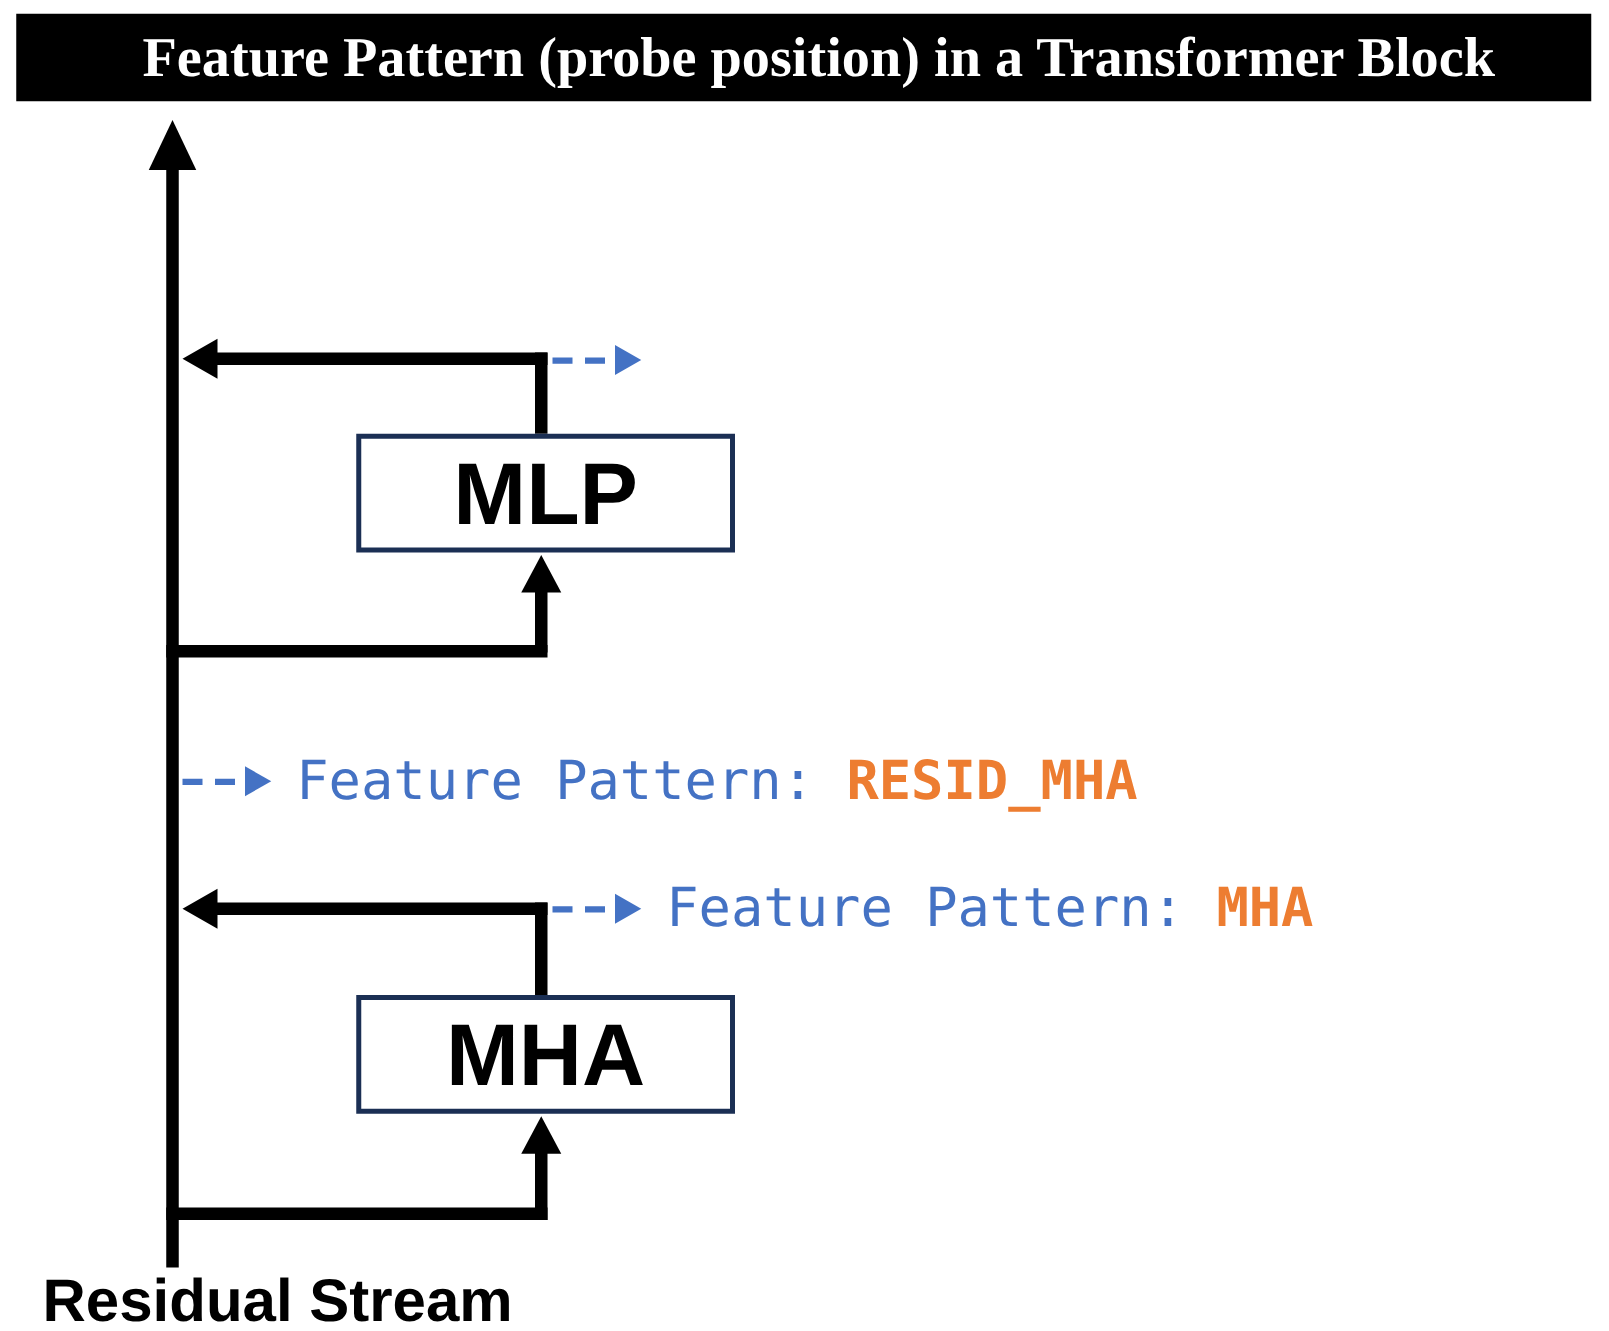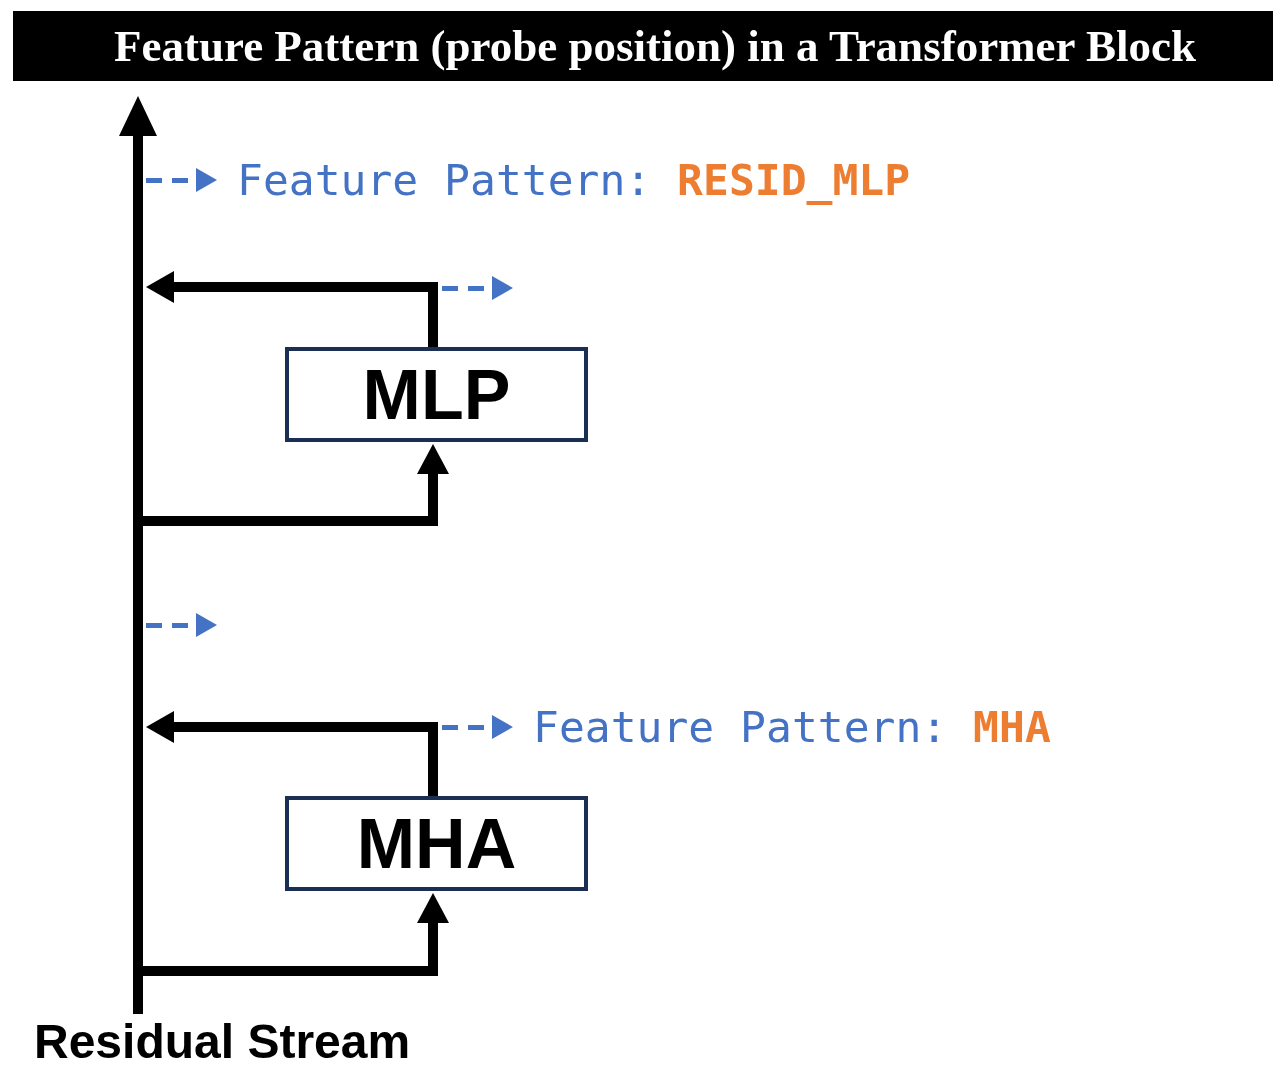--- a/index.html
+++ b/index.html
@@ -142,37 +142,32 @@
   <div class="bline" style="left:428px; top:722px; width:10px; height:76px;"></div>
 
   <div class="block" style="top:796px;">
     <span>MHA</span>
   </div>
 
   <div class="arr arr-up" style="left:417px; top:893px;"></div>
   <div class="bline" style="left:428px; top:919px; width:10px; height:57px;"></div>
   <div class="bline" style="left:133px; top:966px; width:305px; height:10px;"></div>
 
-  <div class="probe" style="left:146px; top:152px;">
-    <div class="dash"></div>
-    <div class="dash d2"></div>
-    <div class="dash-head"></div>
-    <span class="ptext"><span class="pblue">Feature Pattern: </span><span class="porange">RESID_MLP</span></span>
-  </div>
 
   <div class="probe" style="left:442px; top:260px;">
     <div class="dash"></div>
     <div class="dash d2"></div>
     <div class="dash-head"></div>
   </div>
 
   <div class="probe" style="left:146px; top:597px;">
     <div class="dash"></div>
     <div class="dash d2"></div>
     <div class="dash-head"></div>
+    <span class="ptext"><span class="pblue">Feature Pattern: </span><span class="porange">RESID_MHA</span></span>
   </div>
 
   <div class="probe" style="left:442px; top:699px;justify-content:space-between;">
     <div class="dash"></div>
     <div class="dash d2"></div>
     <div class="dash-head"></div>
     <span class="ptext"><span class="pblue">Feature Pattern: </span><span class="porange">MHA</span></span>
   </div>
 
   <div class="resid-caption">Residual Stream</div>

